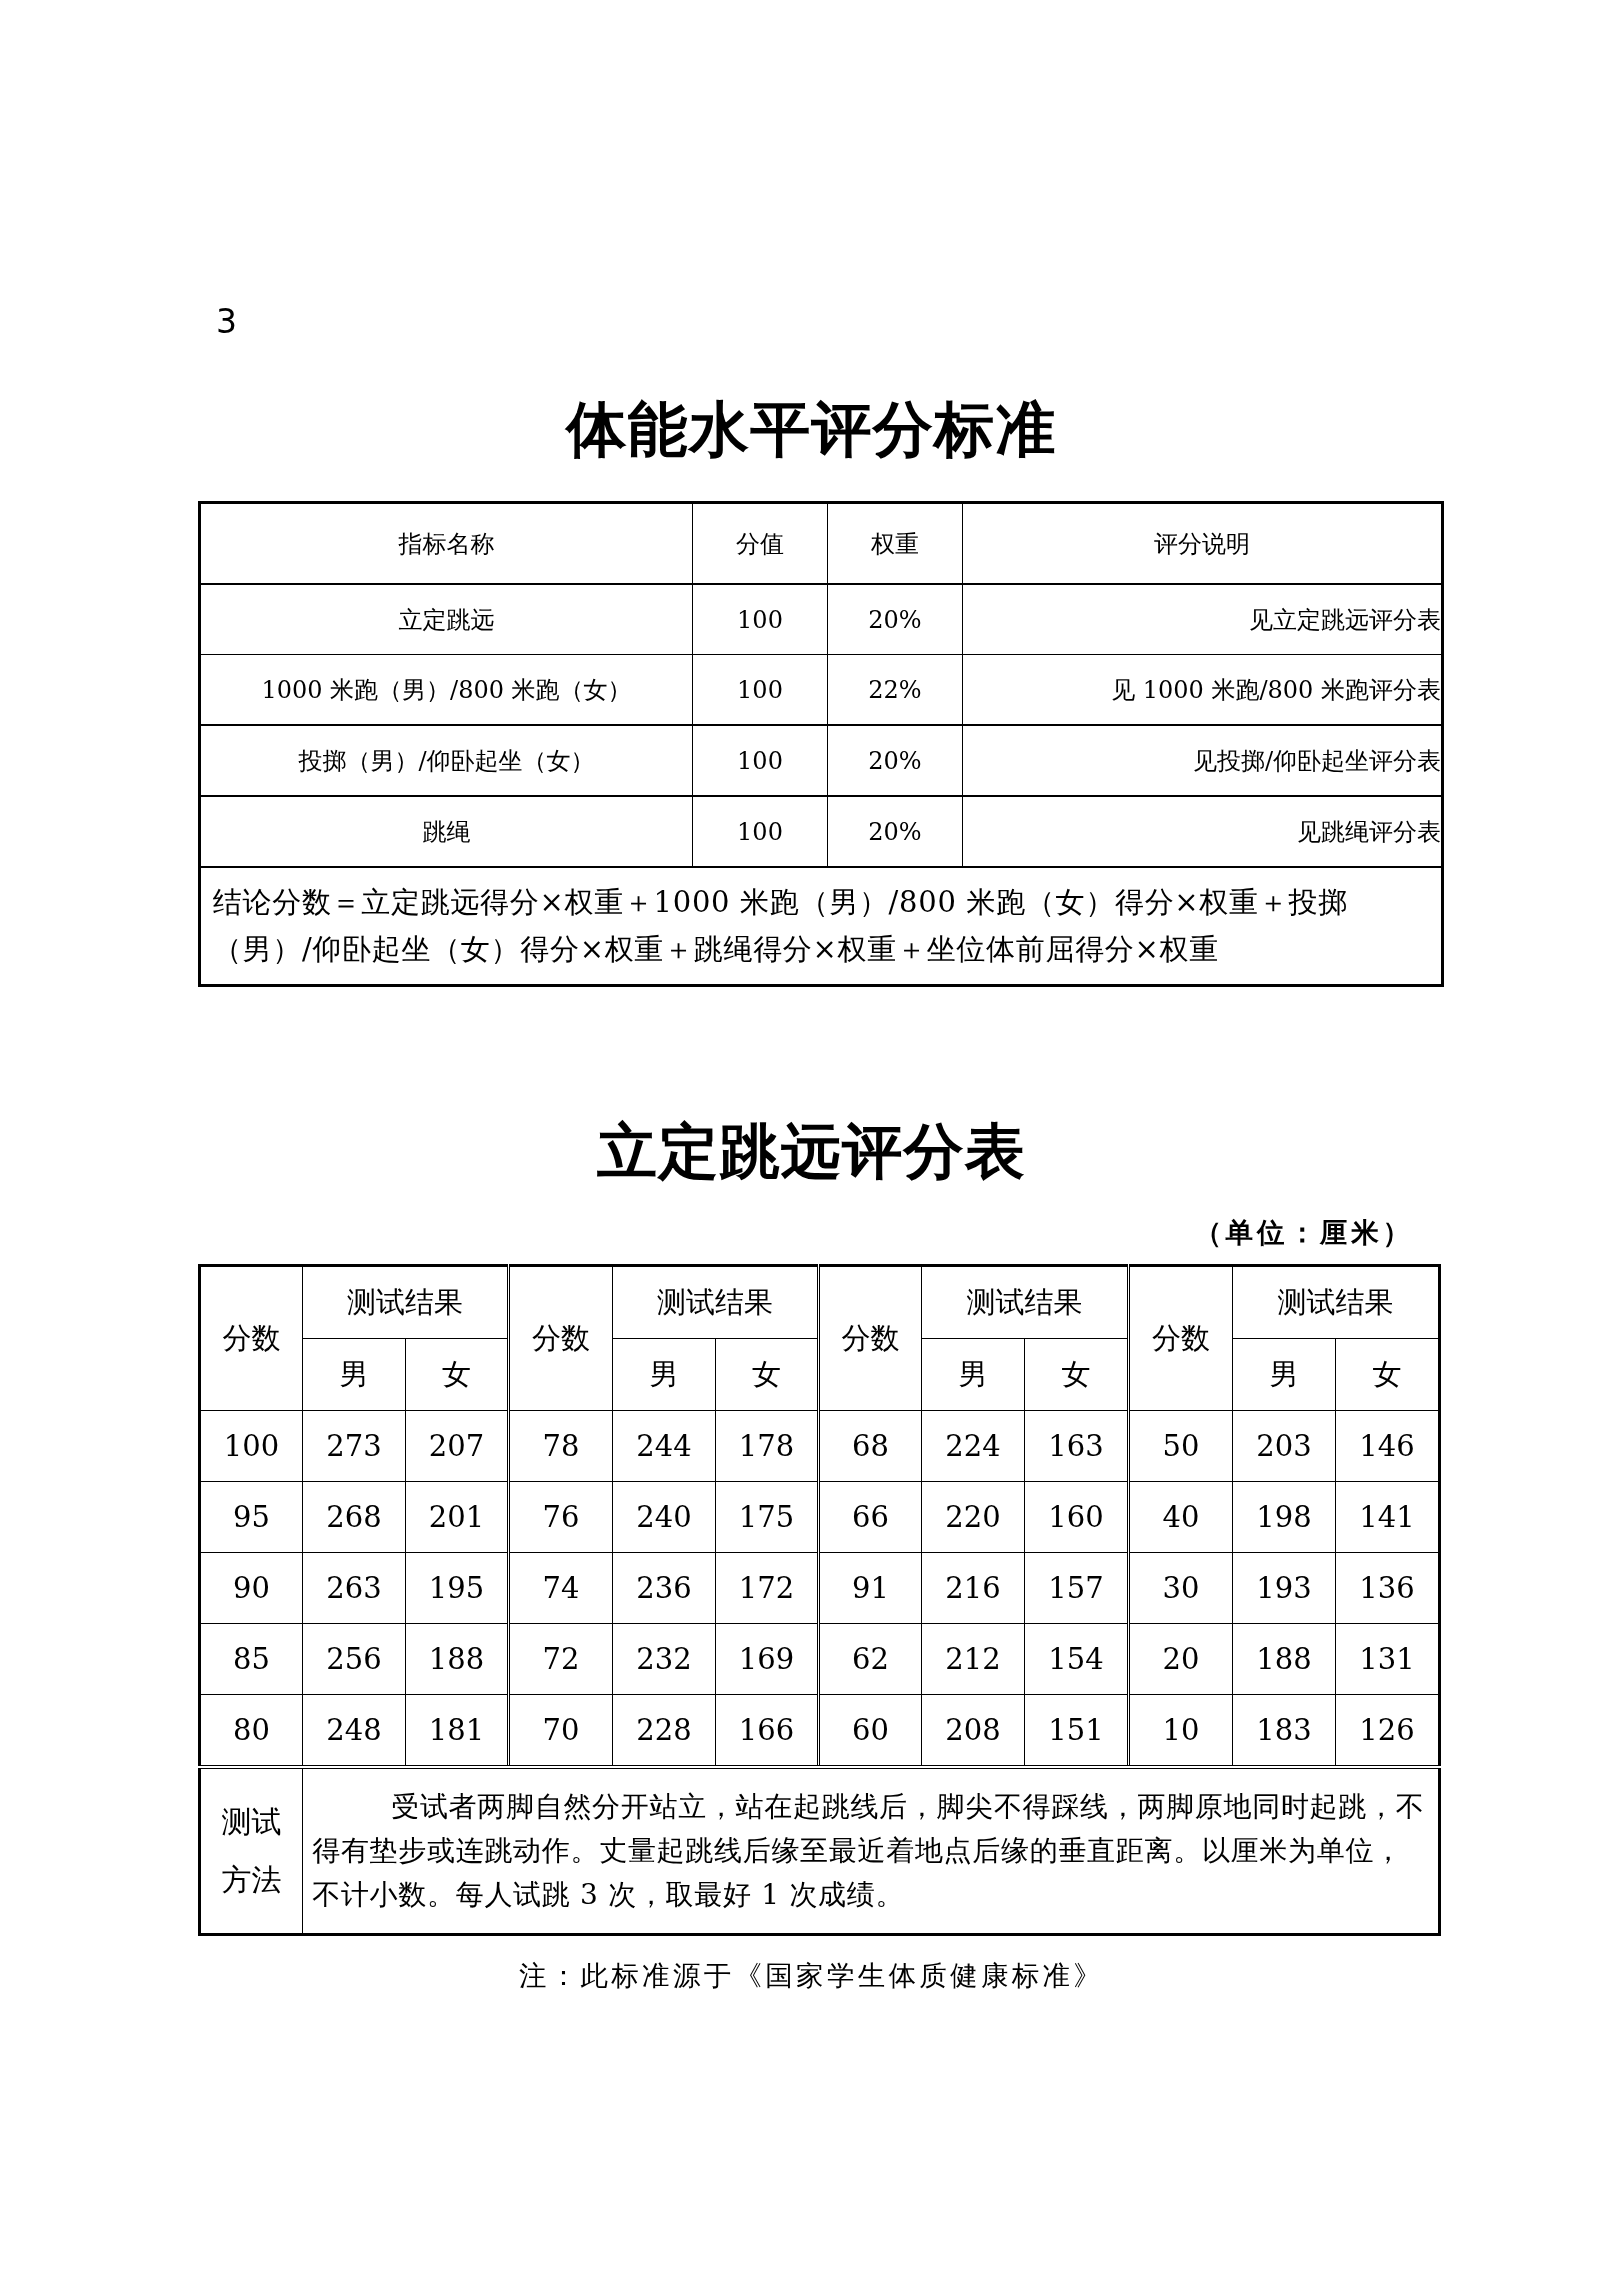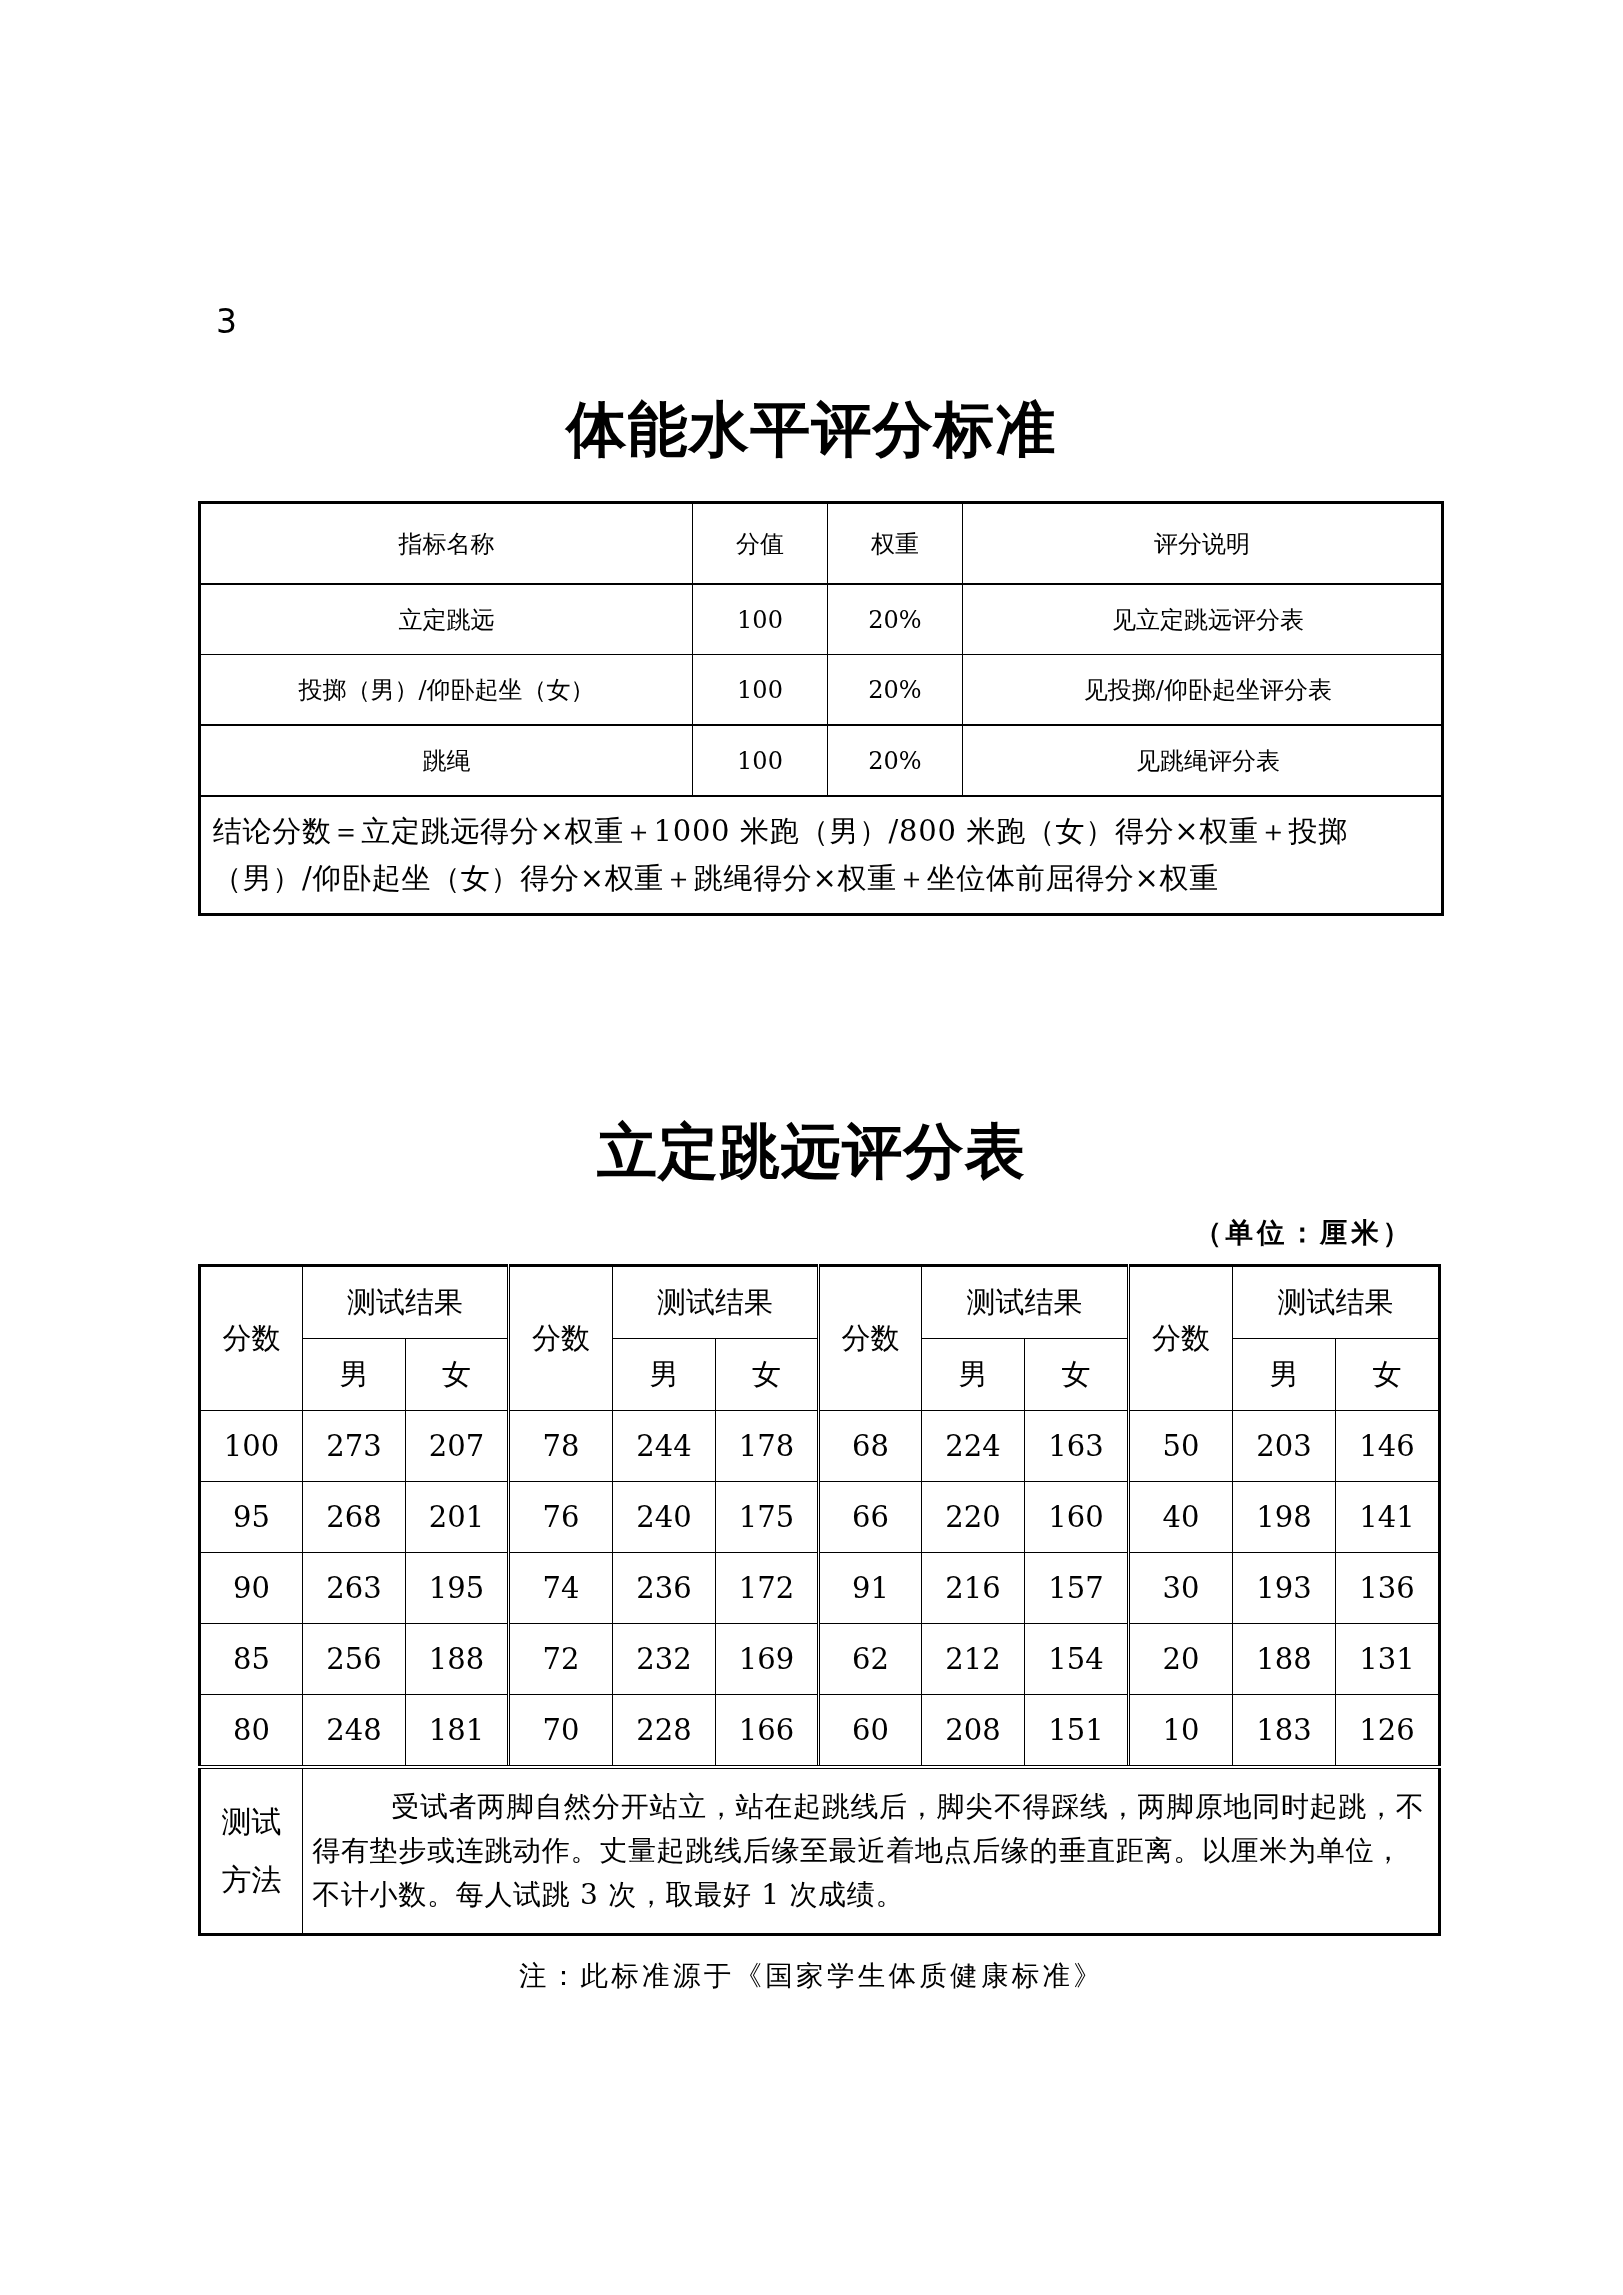--- a/index.html
+++ b/index.html
@@ -25,21 +25,21 @@
     table { border-collapse: collapse; position: absolute; table-layout: fixed; }
     td, th { padding: 0; text-align: center; vertical-align: middle; }
 
     
     #t1 { left: 198px; top: 501px; width: 1243px; border: 3.9px solid #000; }
     #t1 td, #t1 th { border: 1.3px solid #000; font-size: 24px; }
     #t1 th { height: 79px; font-weight: normal;
       font-family: "DejaVu Sans", "Liberation Sans", sans-serif; }
     #t1 tr.row td { height: 69px; }
     #t1 tr.row + tr.row td, #t1 thead tr th { border-bottom-width: 2px; }
-    #t1 td.desc { text-align: center; padding-left: 11.8px; margin-left: 20px; }
+    #t1 td.desc { text-align: right; padding-left: 11.8px; margin-left: 20px; }
     #t1 td.formula {
       text-align: left; padding: 9.2px 11.8px; height: 98px;
       font-size: 29px; line-height: 47px; letter-spacing: 0.7px;
       border-top: 2.6px solid #000;
     }
 
     
     #t2 { left: 198px; top: 1264px; width: 1243px; border: 3.9px solid #000; }
     #t2 td, #t2 th { border: 1.3px solid #000; font-size: 29px; }
     #t2 th { font-weight: normal; font-family: "DejaVu Sans", "Liberation Sans", sans-serif; }
@@ -86,20 +86,26 @@
     </tr>
   </thead>
   <tbody>
     <tr class="row">
       <td>立定跳远</td>
       <td>100</td>
       <td>20%</td>
       <td class="desc">见立定跳远评分表</td>
     </tr>
     <tr class="row">
+      <td>1000 米跑（男）/800 米跑（女）</td>
+      <td>100</td>
+      <td>22%</td>
+      <td class="desc">见 1000 米跑/800 米跑评分表</td>
+    </tr>
+    <tr class="row">
       <td>投掷（男）/仰卧起坐（女）</td>
       <td>100</td>
       <td>20%</td>
       <td class="desc">见投掷/仰卧起坐评分表</td>
     </tr>
     <tr class="row">
       <td>跳绳</td>
       <td>100</td>
       <td>20%</td>
       <td class="desc">见跳绳评分表</td>

